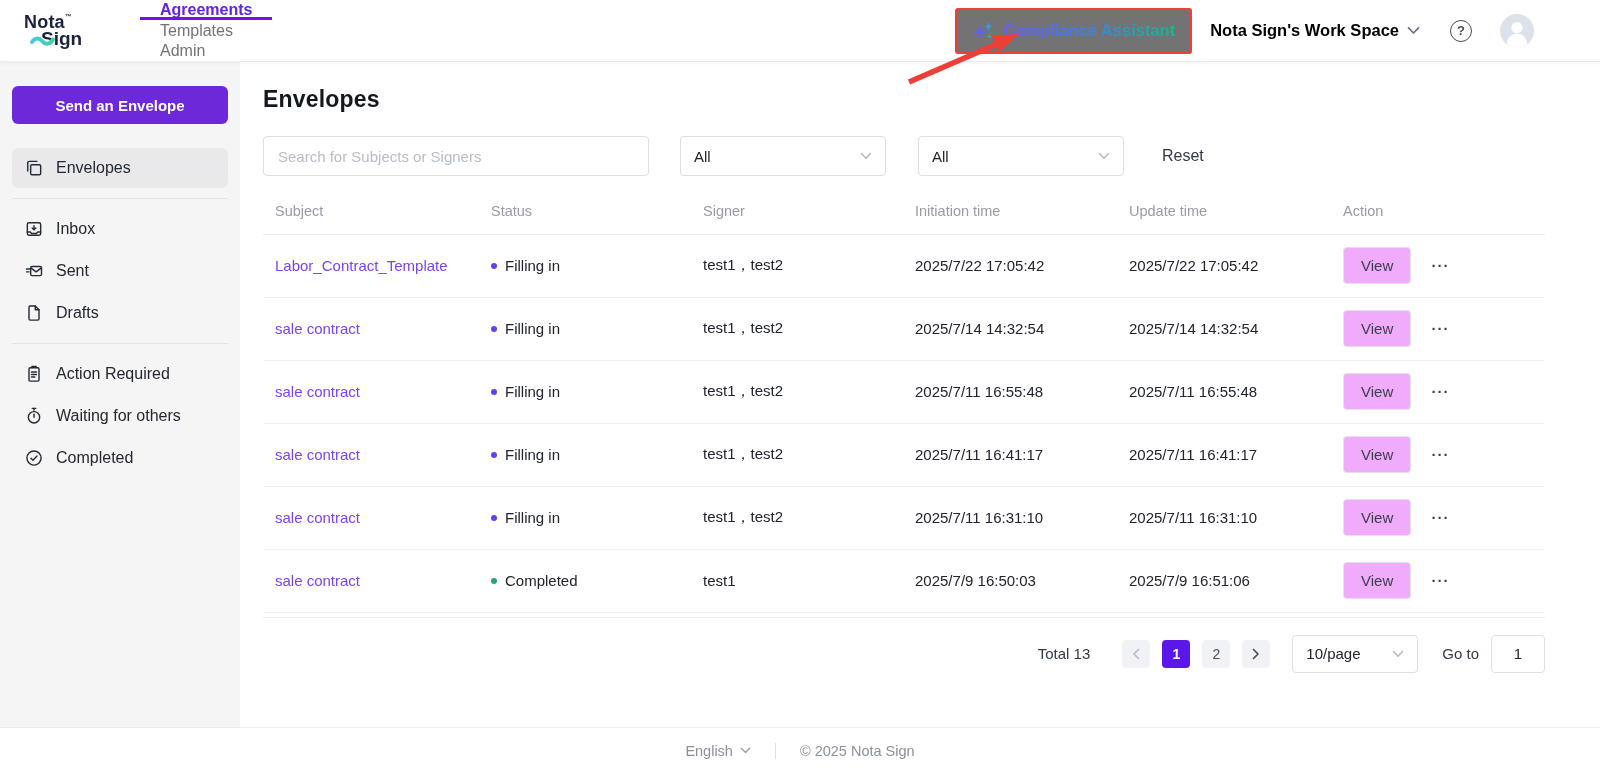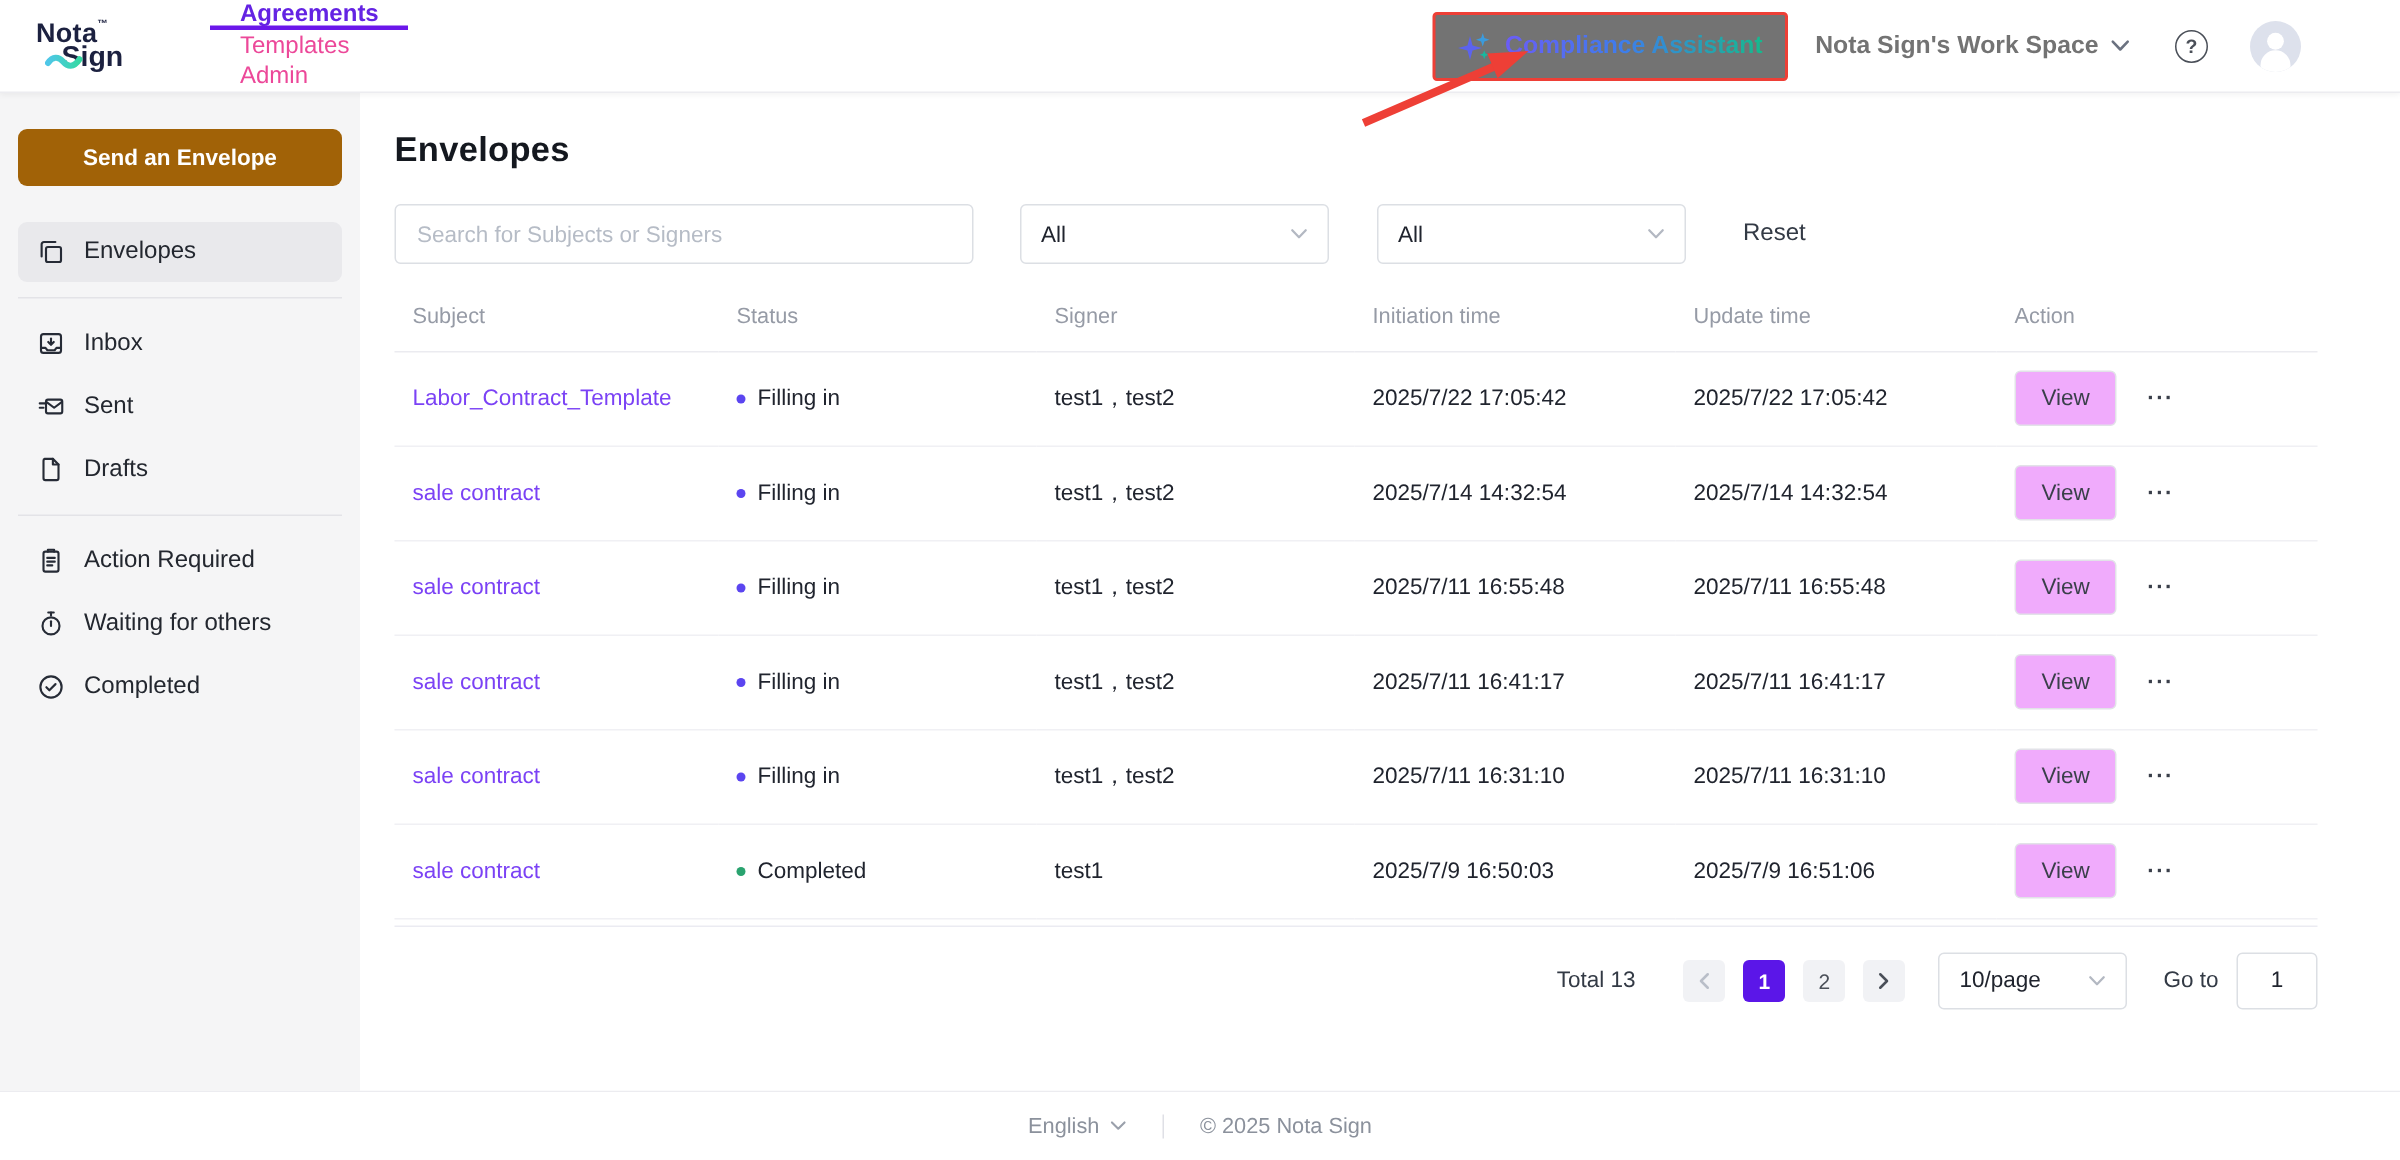--- a/index.html
+++ b/index.html
@@ -17,57 +17,57 @@
   }
   .logo { display:flex; flex-direction:column; line-height:1; position:relative; width:86px; cursor:pointer; }
   .logo-line1 { font-size:18px; font-weight:800; color:#1c2140; letter-spacing:.2px; }
   .logo-tm { font-size:7px; vertical-align:top; color:#1c2140; }
   .logo-line2 { font-size:19px; font-weight:800; color:#1c2140; margin-left:17px; margin-top:-2px; position:relative; z-index:1;}
   .logo-wave { position:absolute; left:6px; bottom:1px; z-index:2; }
 
   .nav { display:flex; margin-left:30px; height:62px;flex-direction:column; }
   .nav-item {
     height:62px; display:flex; align-items:center; padding:0 20px;
-    font-size:16px; color:#ec4899; cursor:pointer; position:relative; white-space:nowrap;
+    font-size:16px; color:#737373; cursor:pointer; position:relative; white-space:nowrap;
   }
   .nav-item.active { color:#6423e3; font-weight:600; }
   .nav-item.active::after {
     content:""; position:absolute; left:0; right:0; bottom:0; height:3px; background:#6b17ea;
   }
 
   .header-right { margin-left:auto; display:flex; align-items:center; padding-right:66px; }
   .compliance-box {
     display:flex; align-items:center; gap:9px; border:2.5px solid #ee3f36; border-radius:3px;
     padding:9px 15px; cursor:pointer; background:#737373;
   }
   .compliance-label {
     font-size:16.5px; font-weight:600;
     background:linear-gradient(90deg,#6b5cf6 0%, #3f7ced 45%, #16b98d 100%);
     -webkit-background-clip:text; background-clip:text; color:transparent; white-space:nowrap;
   }
   .workspace { display:flex; align-items:center; gap:8px; margin-left:18px; cursor:pointer; }
-  .workspace-label { font-size:16.5px; font-weight:600; color:#737373; white-space:nowrap; }
+  .workspace-label { font-size:16.5px; font-weight:600; color:#000000; white-space:nowrap; }
   .help-btn {
     width:22px; height:22px; border:1.7px solid #4a4f58; border-radius:50%;
     display:flex; align-items:center; justify-content:center;
     font-size:13px; font-weight:700; color:#4a4f58; margin-left:30px; cursor:pointer;
   }
   .avatar { margin-left:28px; cursor:pointer; display:flex; }
 
   
   .annotation-arrow { position:absolute; left:895px; top:24px; z-index:50; pointer-events:none; }
 
   
   .app { display:flex; height:665px; }
 
   
   .sidebar { width:240px; background:#f5f5f6; flex-shrink:0; padding-top:24px; }
   .send-btn {
     display:block; width:calc(100% - 24px); margin:0 12px; height:38px;
-    background:#a16207; color:#fff; font-size:15px; font-weight:600;
+    background:#6d28d9; color:#fff; font-size:15px; font-weight:600;
     border:none; border-radius:6px; cursor:pointer; font-family:inherit;
   }
   .side-list { list-style:none; margin-top:24px; }
   .side-item {
     display:flex; align-items:center; height:40px; margin:2px 12px; padding:0 12px;
     border-radius:6px; cursor:pointer; color:#23272f; font-size:16px;
   }
   .side-item.active { background:#e9e9ec; }
   .side-item .icn { display:flex; margin-right:12px; flex-shrink:0; }
   .side-divider { height:1px; background:#e3e3e7; margin:10px 12px; }

